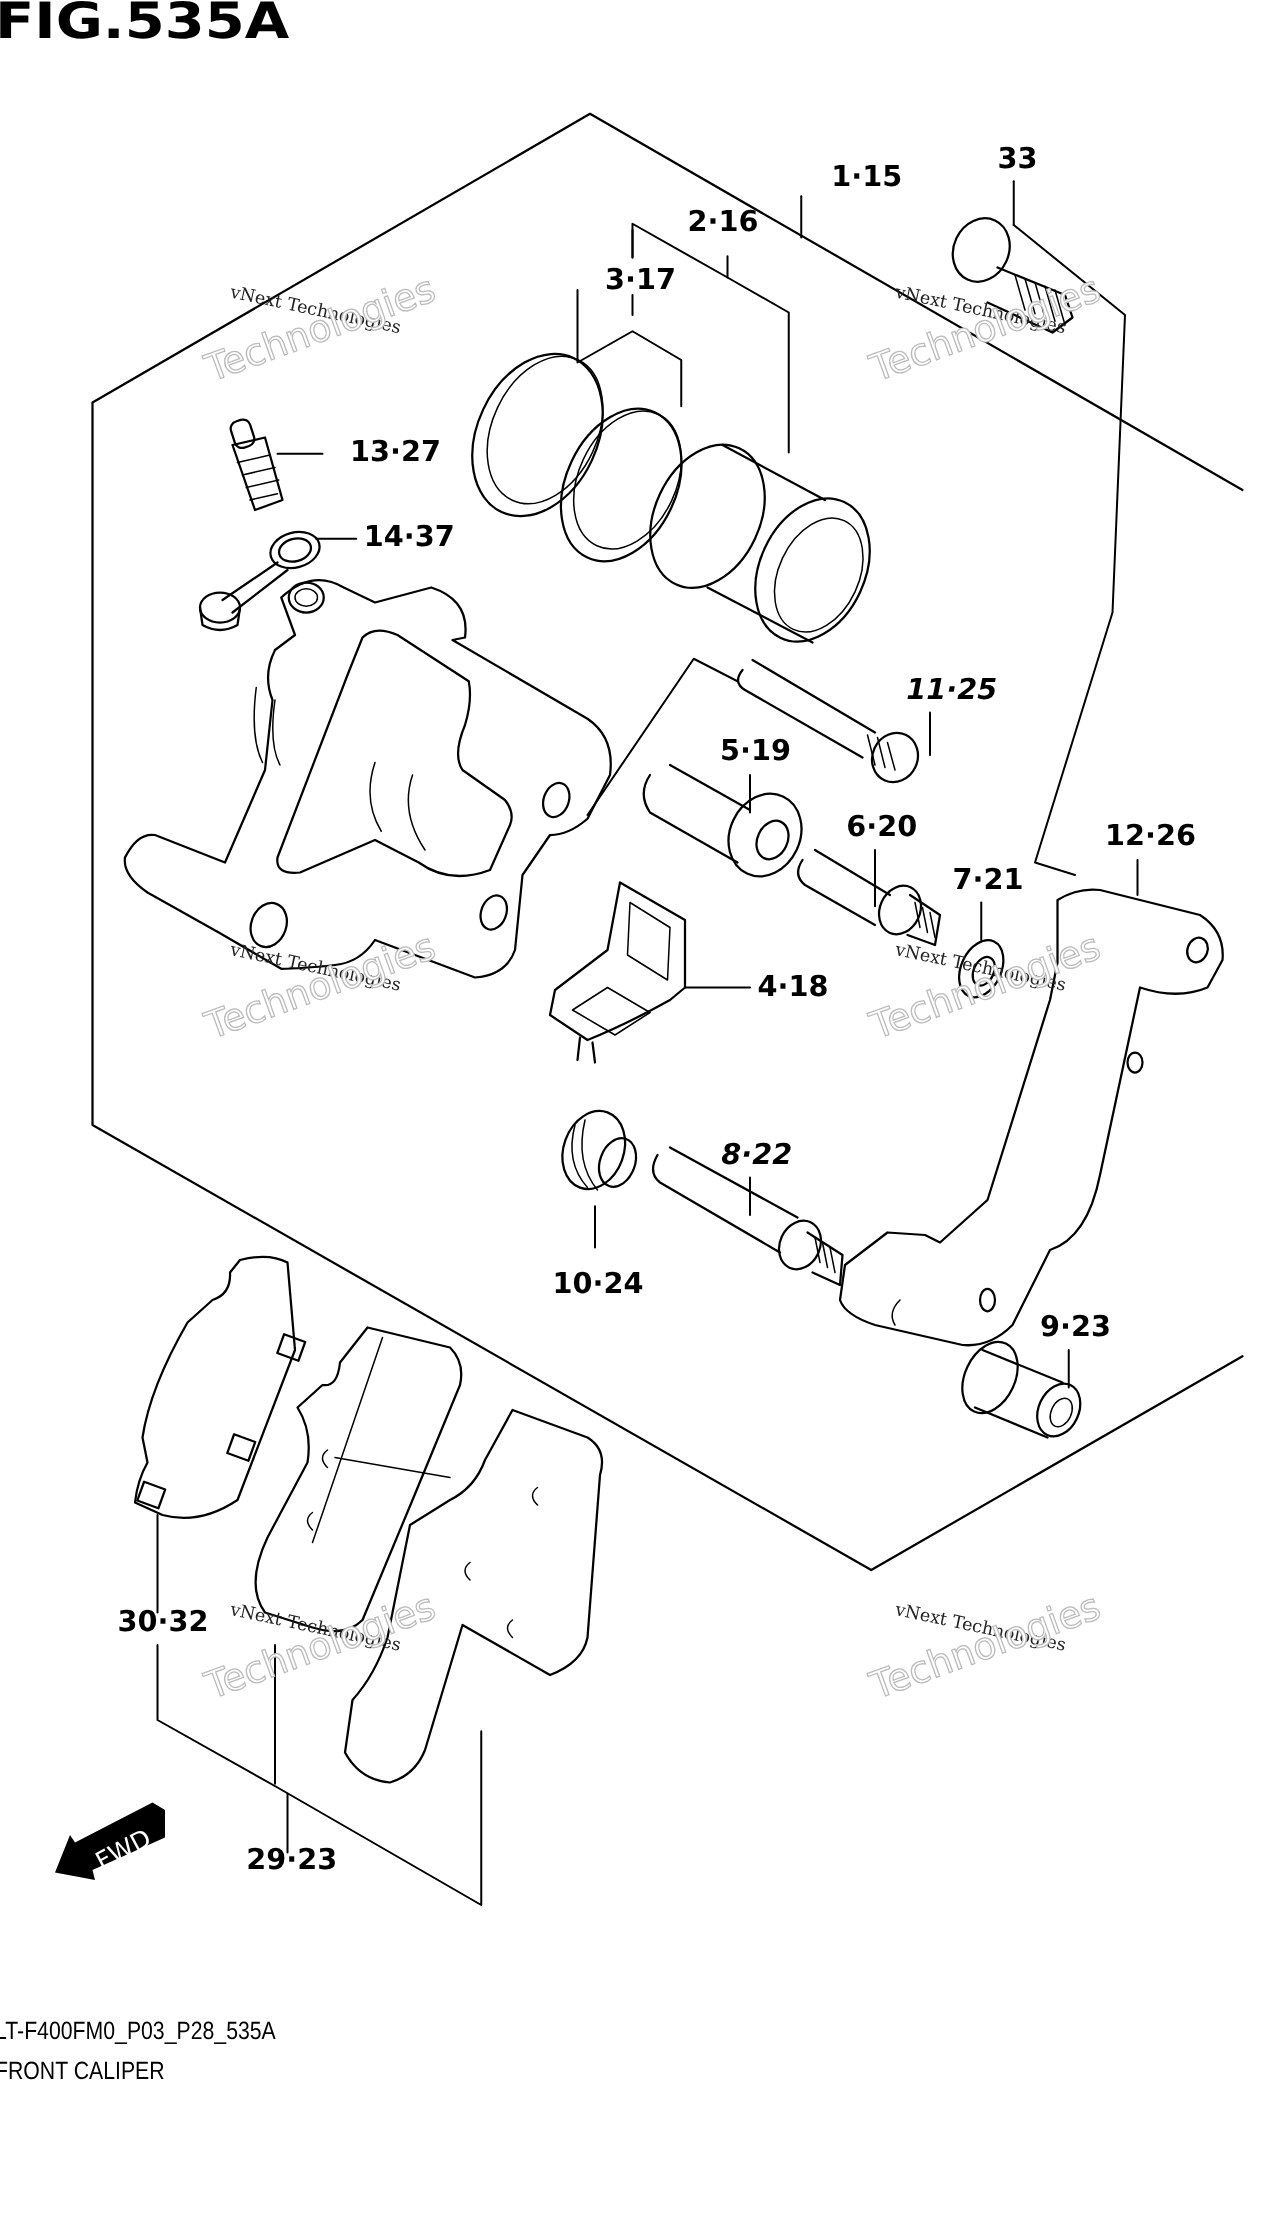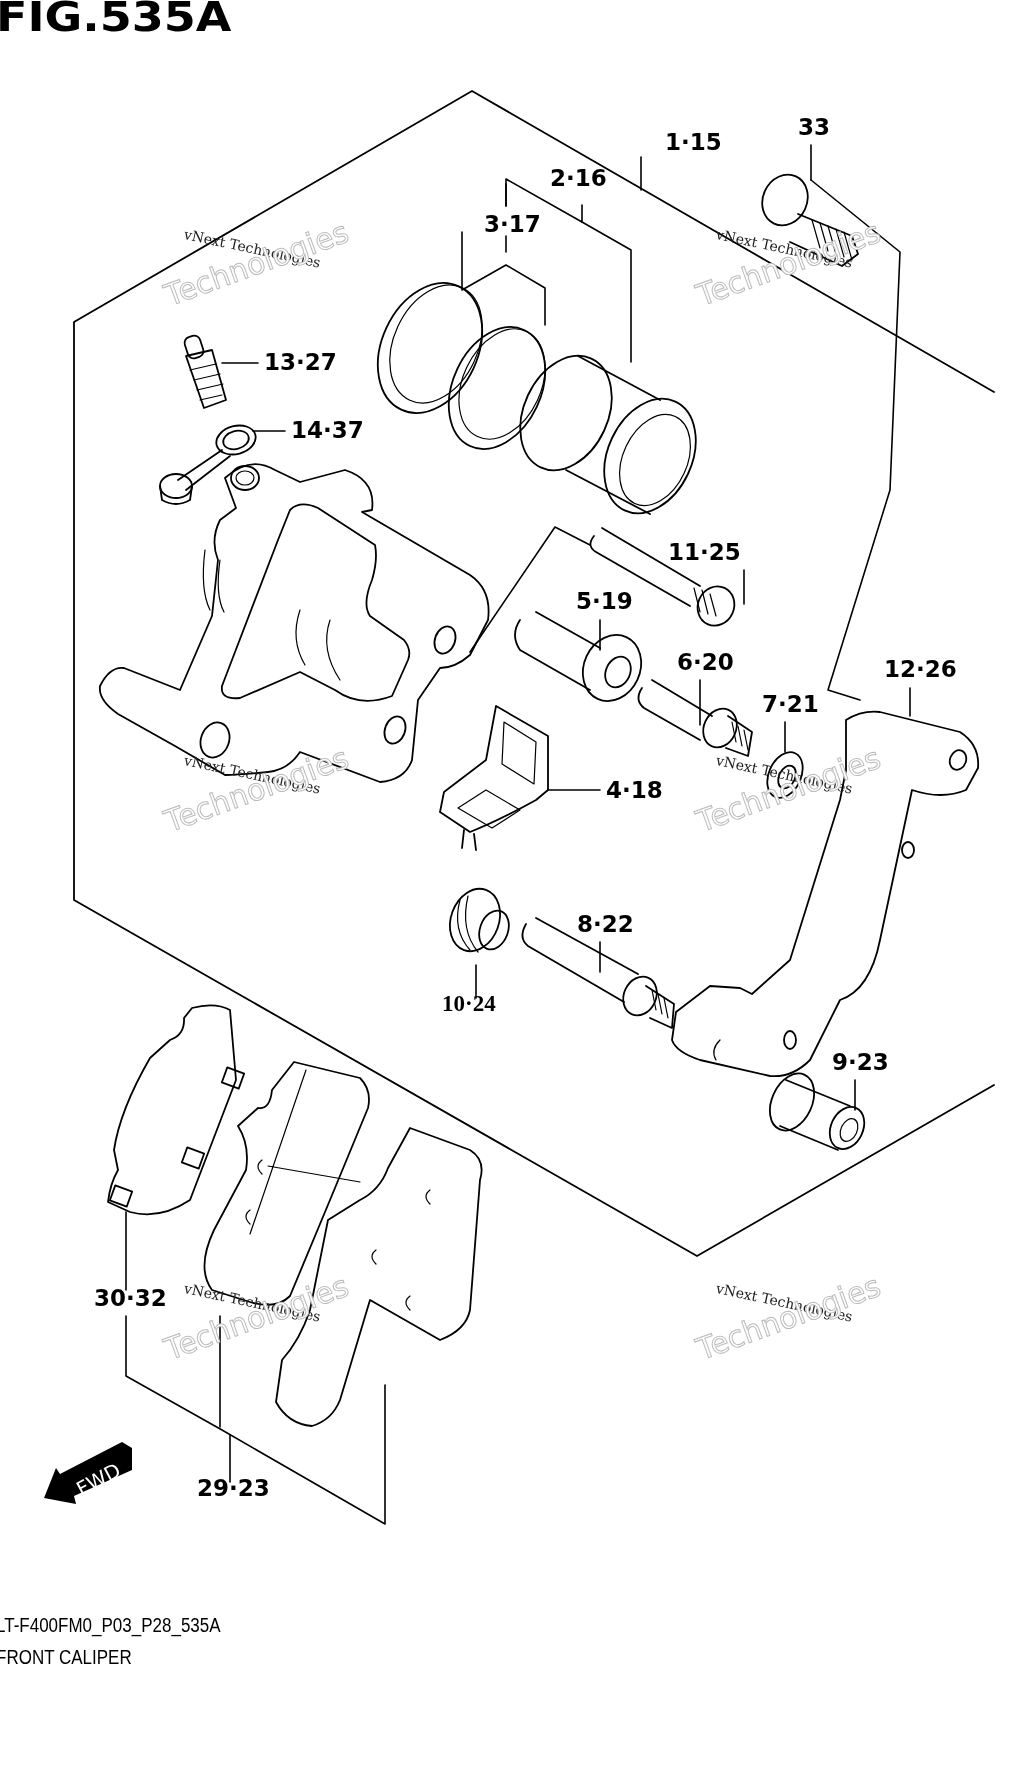--- a/index.html
+++ b/index.html
@@ -165,26 +165,26 @@
 
   </svg>
 
   <div class="callout" style="left:617px; top:131px;margin-left:48px;">1·15</div>
   <div class="callout" style="left:550px; top:167px;">2·16</div>
   <div class="callout" style="left:484px; top:213px;">3·17</div>
   <div class="callout" style="left:606px; top:779px;">4·18</div>
   <div class="callout" style="left:576px; top:590px;">5·19</div>
   <div class="callout" style="left:677px; top:651px;">6·20</div>
   <div class="callout" style="left:762px; top:693px;">7·21</div>
-  <div class="callout" style="left:577px; top:913px;">8·22</div>
+  <div class="callout" style="left:577px; top:913px;font-style:italic;">8·22</div>
   <div class="callout" style="left:832px; top:1051px;">9·23</div>
-  <div class="callout" style="left:442px; top:992px;font-family:Liberation Serif, serif;">10·24</div>
-  <div class="callout" style="left:668px; top:541px;">11·25</div>
+  <div class="callout" style="left:442px; top:1016px;">10·24</div>
+  <div class="callout" style="left:725px; top:541px;font-style:italic;">11·25</div>
   <div class="callout" style="left:884px; top:658px;">12·26</div>
-  <div class="callout" style="left:264px; top:351px;">13·27</div>
+  <div class="callout" style="left:280px; top:351px;">13·27</div>
   <div class="callout" style="left:291px; top:419px;">14·37</div>
   <div class="callout" style="left:197px; top:1477px;">29·23</div>
   <div class="callout" style="left:94px; top:1287px;">30·32</div>
   <div class="callout" style="left:798px; top:116px;">33</div>
 
   <div class="fwd">
     <svg width="90" height="80" viewBox="0 0 90 80">
       <polygon points="0,74 12,44 16,50 78,18 88,24 88,46 30,72 32,80" fill="#000"></polygon>
       <text x="28" y="64" fill="#fff" font-family="DejaVu Sans, sans-serif" font-size="20" transform="rotate(-28 50 50)">FWD</text>
     </svg>

